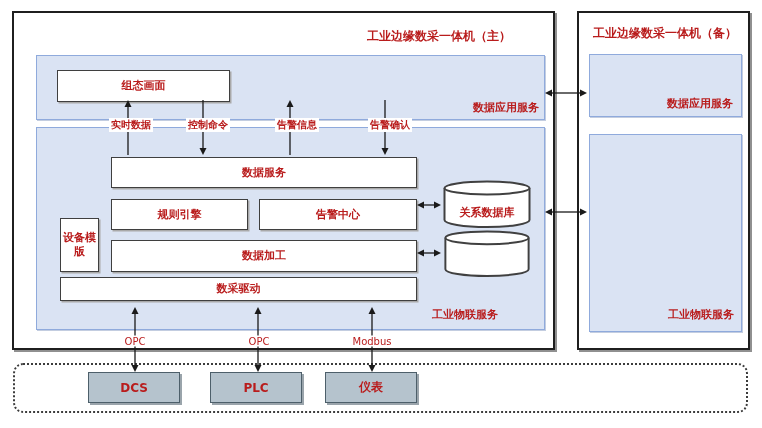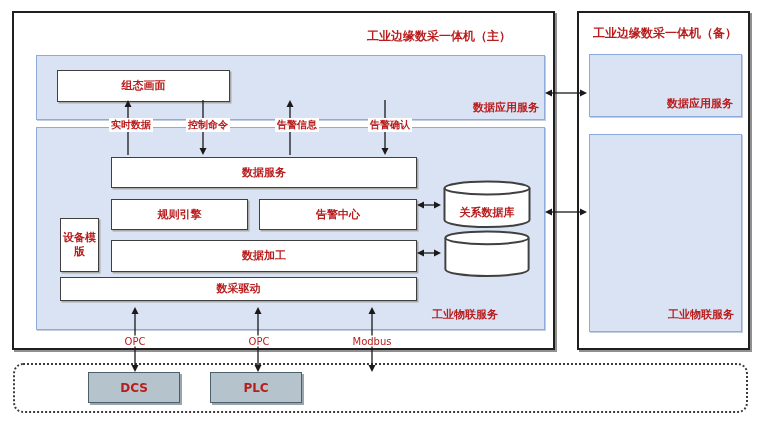--- a/index.html
+++ b/index.html
@@ -122,20 +122,23 @@
     </div>
   </div>
 
   <div class="abs dotted-zone" style="left:13px;top:363px;width:735px;height:50px;"></div>
   <div class="abs devicebox" style="left:88px;top:372px;width:92px;height:31px;">
     <span>DCS</span>
   </div>
   <div class="abs devicebox" style="left:210px;top:372px;width:92px;height:31px;">
     <span>PLC</span>
   </div>
+  <div class="abs devicebox" style="left:325px;top:372px;width:92px;height:31px;">
+    <span>仪表</span>
+  </div>
 
   <svg class="connectors">
 
     <g>
       <line x1="128" y1="155" x2="128" y2="106"></line>
       <polygon points="128,100 124.5,107 131.5,107"></polygon>
     </g>
 
     <g>
       <line x1="203" y1="100" x2="203" y2="149"></line>

